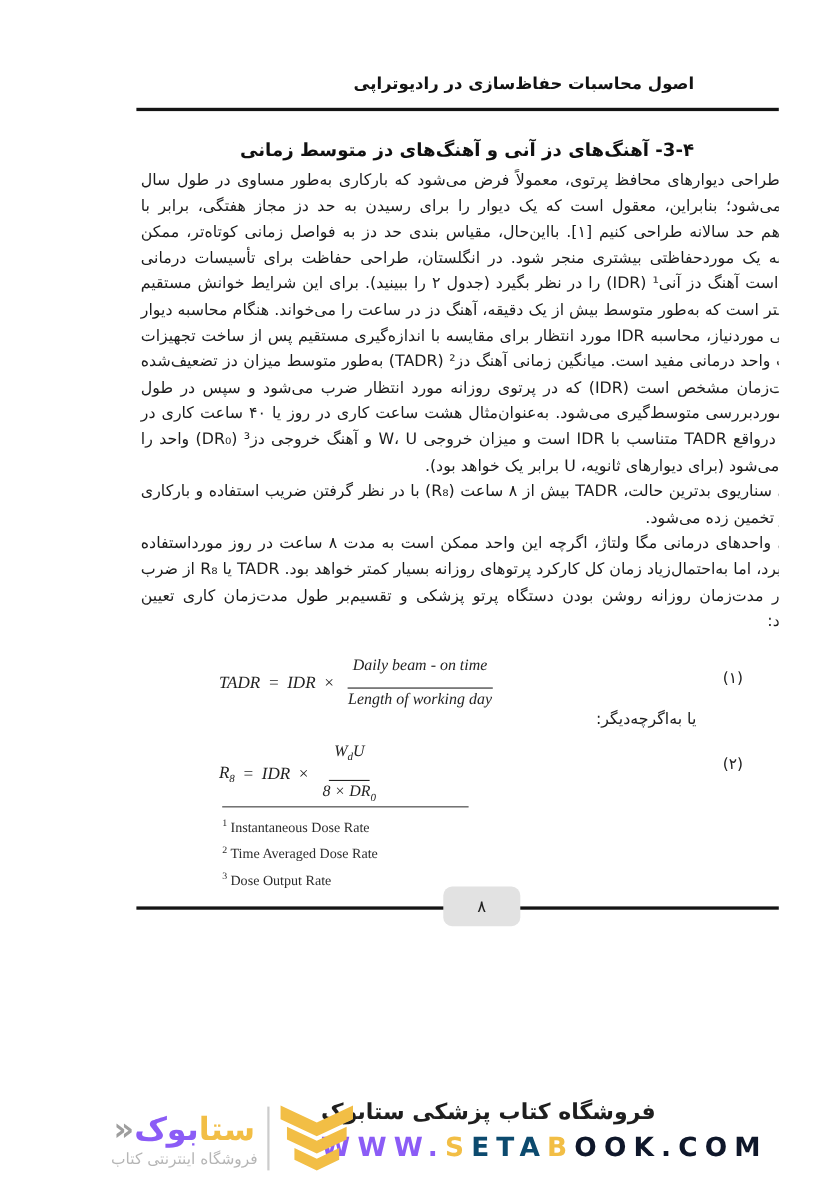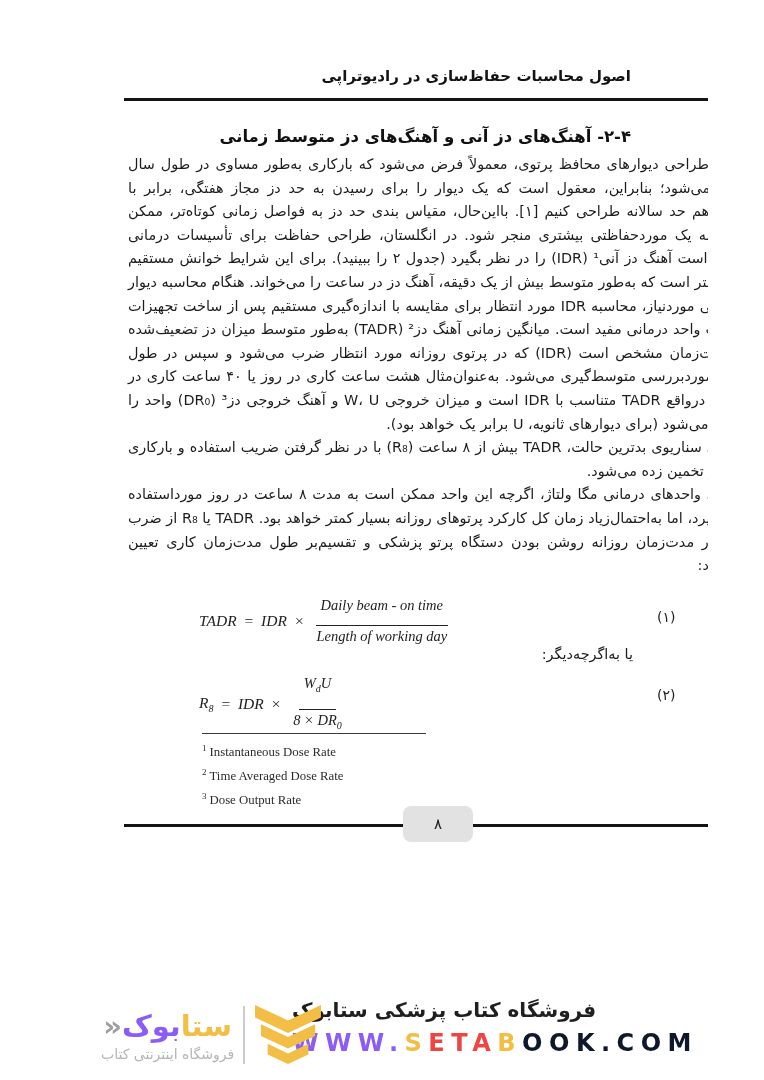--- a/index.html
+++ b/index.html
@@ -82,21 +82,21 @@
   .emblem{width:68px; height:62px;}
 </style>
 </head>
 <body>
 
 <div class="page">
 
   <div class="header-title">اصول محاسبات حفاظ‌سازی در رادیوتراپی</div>
   <div class="header-rule"></div>
 
-  <h2 class="section-heading">۲-۴- آهنگ‌های دز آنی و آهنگ‌های دز متوسط زمانی</h2>
+  <h2 class="section-heading">3-۴- آهنگ‌های دز آنی و آهنگ‌های دز متوسط زمانی</h2>
 
   <div class="body-text">
     <p>هنگام طراحی دیوارهای محافظ پرتوی، معمولاً فرض می‌شود که بارکاری به‌طور مساوی در طول سال توزیع می‌شود؛ بنابراین، معقول است که یک دیوار را برای رسیدن به حد دز مجاز هفتگی، برابر با یک‌پنجاهم حد سالانه طراحی کنیم [۱]. بااین‌حال، مقیاس بندی حد دز به فواصل زمانی کوتاه‌تر، ممکن است به یک موردحفاظتی بیشتری منجر شود. در انگلستان، طراحی حفاظت برای تأسیسات درمانی ممکن است آهنگ دز آنی¹ (IDR) را در نظر بگیرد (جدول ۲ را ببینید). برای این شرایط خوانش مستقیم از دزیمتر است که به‌طور متوسط بیش از یک دقیقه، آهنگ دز در ساعت را می‌خواند. هنگام محاسبه دیوار حفاظتی موردنیاز، محاسبه IDR مورد انتظار برای مقایسه با اندازه‌گیری مستقیم پس از ساخت تجهیزات و نصب واحد درمانی مفید است. میانگین زمانی آهنگ دز² (TADR) به‌طور متوسط میزان دز تضعیف‌شده در مدت‌زمان مشخص است (IDR) که در پرتوی روزانه مورد انتظار ضرب می‌شود و سپس در طول زمان موردبررسی متوسط‌گیری می‌شود. به‌عنوان‌مثال هشت ساعت کاری در روز یا ۴۰ ساعت کاری در هفته). درواقع TADR متناسب با IDR است و میزان خروجی W، U و آهنگ خروجی دز³ (DR₀) واحد را شامل می‌شود (برای دیوارهای ثانویه، U برابر یک خواهد بود).</p>
     <p class="indent">برای سناریوی بدترین حالت، TADR بیش از ۸ ساعت (R₈) با در نظر گرفتن ضریب استفاده و بارکاری حداکثر تخمین زده می‌شود.</p>
     <p class="indent">برای واحدهای درمانی مگا ولتاژ، اگرچه این واحد ممکن است به مدت ۸ ساعت در روز مورداستفاده قرار گیرد، اما به‌احتمال‌زیاد زمان کل کارکرد پرتوهای روزانه بسیار کمتر خواهد بود. TADR یا R₈ از ضرب IDR در مدت‌زمان روزانه روشن بودن دستگاه پرتو پزشکی و تقسیم‌بر طول مدت‌زمان کاری تعیین می‌شود:</p>
   </div>
 
   <div class="eq-row" style="top:596px;">
     <span>TADR</span>
     <span>=</span>
@@ -130,21 +130,21 @@
     <div class="fn"><sup>3</sup><span>Dose Output Rate</span></div>
   </div>
 
   <div class="bottom-rule"></div>
   <div class="page-number-box">
     <span>۸</span>
   </div>
 
   <div class="footer-right">
     <div class="store-title" style="color: rgb(31, 31, 31);">فروشگاه کتاب پزشکی ستابوک</div>
-    <div class="store-url"><span style="color: #8b5cf6;">WWW.</span><span style="color: rgb(242, 190, 69);">S</span><span style="color: #ef4444;">ETA</span><span style="color: rgb(242, 190, 69);">B</span><span style="color: #0f172a;">OOK.COM</span></div>
+    <div class="store-url"><span style="color: #8b5cf6;">WWW.</span><span style="color: rgb(242, 190, 69);">S</span><span style="color: #0c4a6e;">ETA</span><span style="color: rgb(242, 190, 69);">B</span><span style="color: #0f172a;">OOK.COM</span></div>
   </div>
 
   <div class="footer-logo">
     <div class="wordmark-block">
       <div class="wordmark"><span style="color: rgb(242, 190, 69);">ستا</span><span style="color: #8b5cf6;">بوک</span><span style="color: rgb(158, 158, 158);">«</span></div>
       <div class="logo-tagline" style="color: rgb(181, 181, 181);">فروشگاه اینترنتی کتاب</div>
     </div>
     <div class="logo-divider"></div>
     <svg class="emblem" viewBox="0 0 70 64" aria-hidden="true">
       <path d="M1 1 L35 17 L69 1 L69 14 L35 30 L1 14 Z" fill="#F2BE45"></path>

